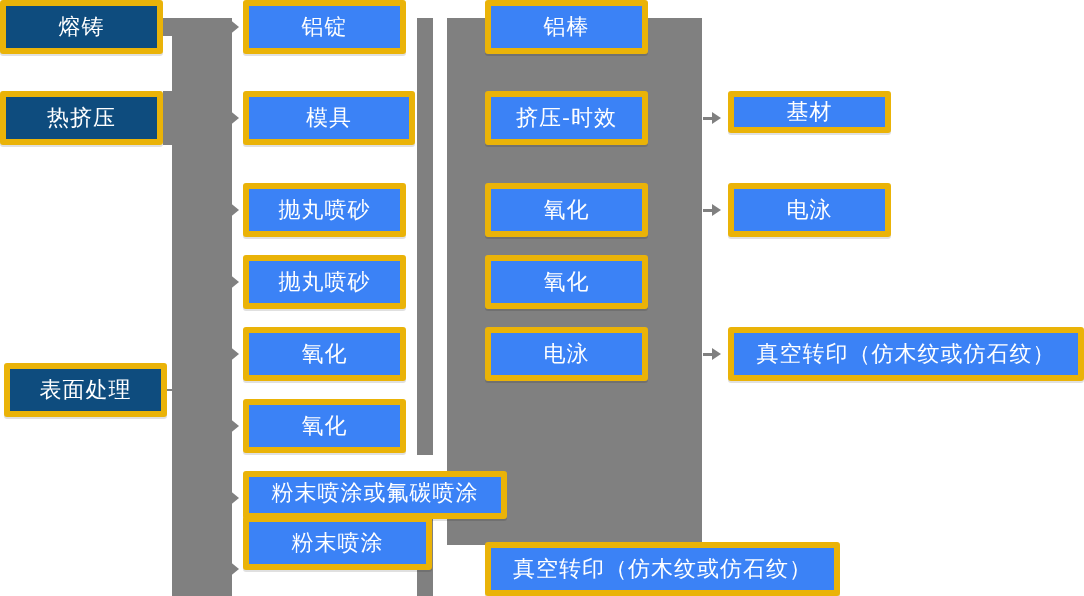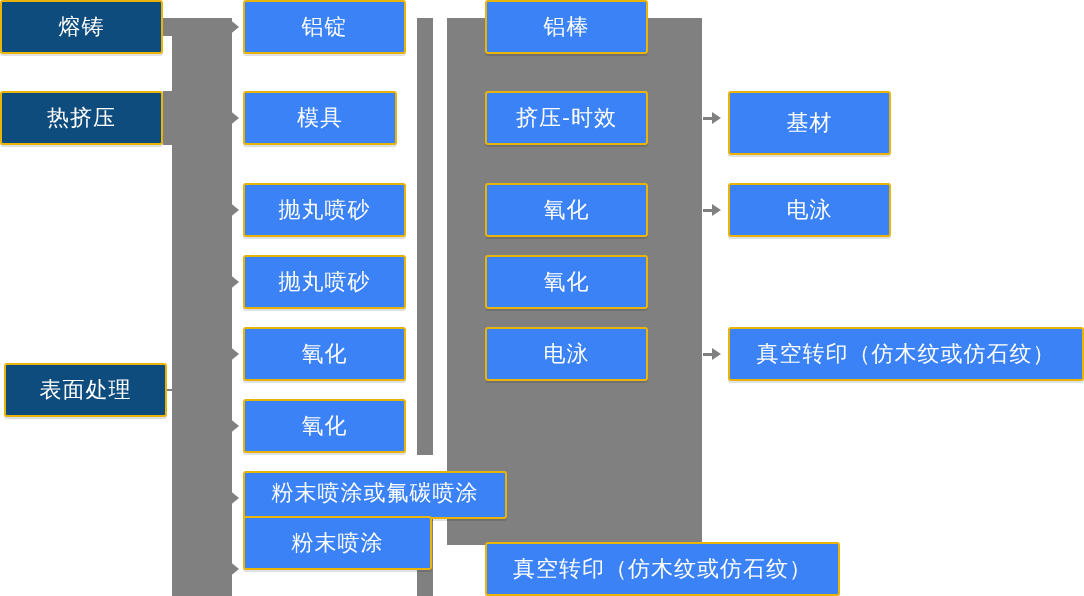--- a/index.html
+++ b/index.html
@@ -68,21 +68,21 @@
   }
 
   
   .node{
     position:absolute;
     box-sizing:border-box;
     display:flex;
     align-items:center;
     justify-content:center;
     color:#ffffff;
-    border:2px solid #eab308;
+    border:6px solid #eab308;
     border-radius:3px;
     font-size:22px;
     line-height:1;
     letter-spacing:1px;
     white-space:nowrap;
     box-shadow:0 2px 0 rgba(0,0,0,0.12);
   }
   .node.dark{ background:#0E4C7E; }
   .node.light{ background:#3b82f6; }
 </style>
@@ -139,21 +139,21 @@
   <div class="node dark" style="left:0px; top:91px; width:163px; height:54px;">
     <span>热挤压</span>
   </div>
   <div class="node dark" style="left:4px; top:363px; width:163px; height:54px;">
     <span>表面处理</span>
   </div>
 
   <div class="node light" style="left:243px; top:0px; width:163px; height:54px;">
     <span>铝锭</span>
   </div>
-  <div class="node light" style="left:243px; top:91px; width:154px; height:54px;">
+  <div class="node light" style="left:243px; top:91px; width:172px; height:54px;">
     <span>模具</span>
   </div>
   <div class="node light" style="left:243px; top:183px; width:163px; height:54px;">
     <span>抛丸喷砂</span>
   </div>
   <div class="node light" style="left:243px; top:255px; width:163px; height:54px;">
     <span>抛丸喷砂</span>
   </div>
   <div class="node light" style="left:243px; top:327px; width:163px; height:54px;">
     <span>氧化</span>
@@ -180,21 +180,21 @@
   <div class="node light" style="left:485px; top:255px; width:163px; height:54px;">
     <span>氧化</span>
   </div>
   <div class="node light" style="left:485px; top:327px; width:163px; height:54px;">
     <span>电泳</span>
   </div>
   <div class="node light" style="left:485px; top:542px; width:355px; height:54px;">
     <span>真空转印（仿木纹或仿石纹）</span>
   </div>
 
-  <div class="node light" style="left:728px; top:91px; width:163px; height:64px;">
+  <div class="node light" style="left:728px; top:91px; width:163px; height:42px;">
     <span>基材</span>
   </div>
   <div class="node light" style="left:728px; top:183px; width:163px; height:54px;">
     <span>电泳</span>
   </div>
   <div class="node light" style="left:728px; top:327px; width:356px; height:54px;">
     <span>真空转印（仿木纹或仿石纹）</span>
   </div>
 
 </div>

